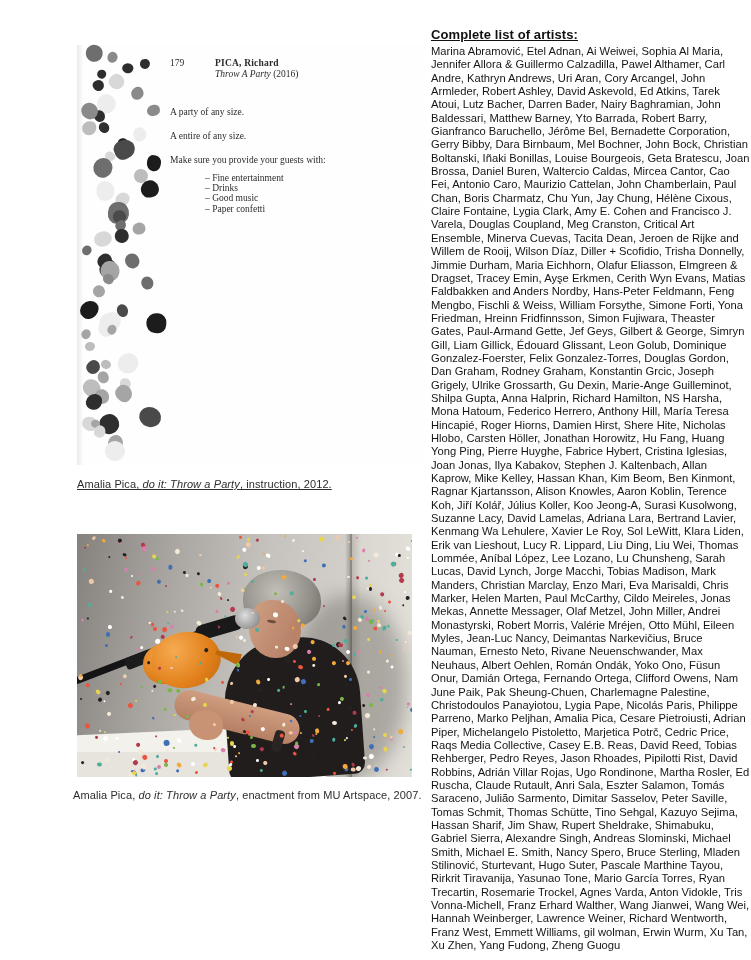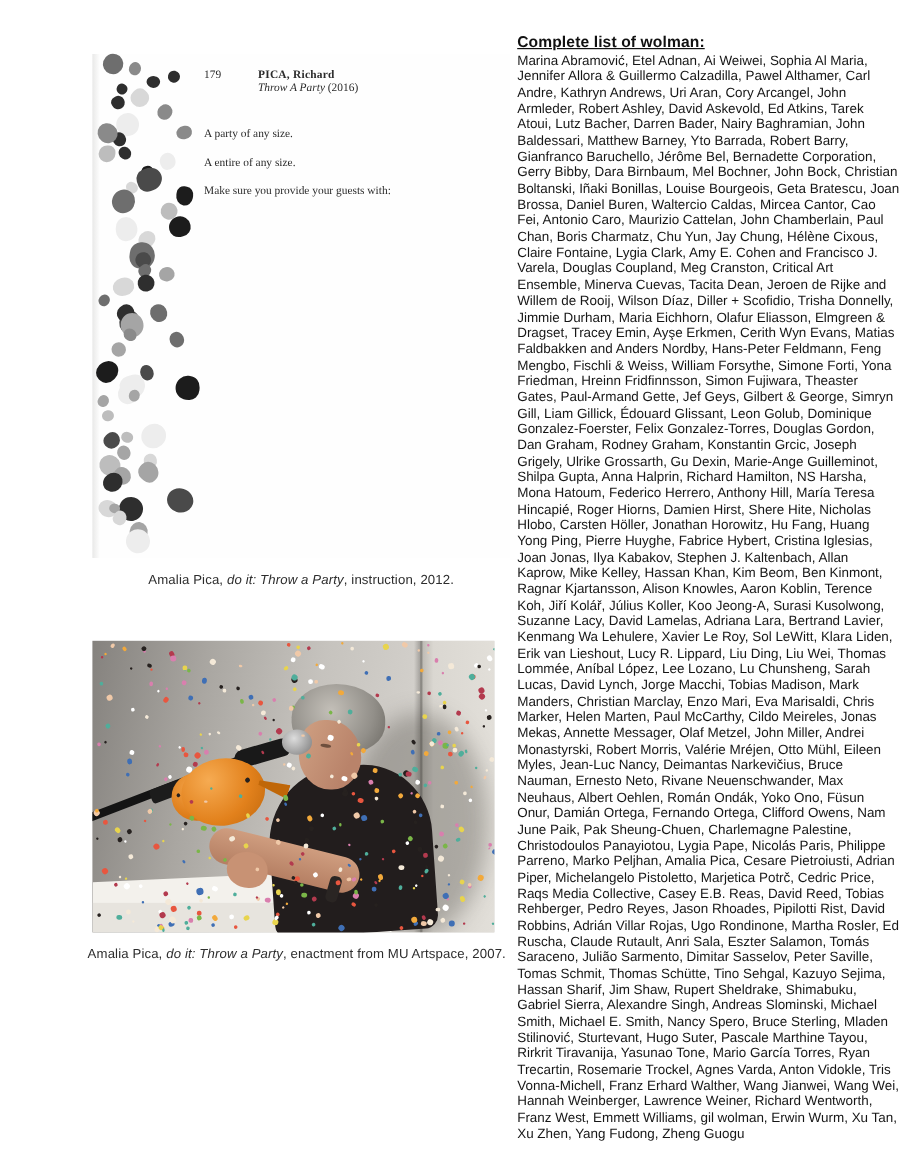--- a/index.html
+++ b/index.html
@@ -20,21 +20,21 @@
   .work-title em{}
   .ip-p{position:absolute;left:93px;margin:0;font-size:9.5px;line-height:10px;width:266px;}
   .p1{top:62px;} .p2{top:86px;} .p3{top:110px;}
   .ilist{position:absolute;left:128px;top:128px;font-size:9.5px;line-height:10.2px;}
   .ilist div{white-space:nowrap;}
   .closing{top:174px;width:262px;}
 
   
   .caption{position:absolute;font-size:11px;color:#2d2d2d;letter-spacing:.1px;}
   .caption em{font-style:italic;}
-  .caption1{left:77px;top:478px;width:348px;text-align:center;}
+  .caption1{left:77px;top:478px;width:348px;text-align:left;text-decoration:underline;}
   .caption2{left:73px;top:789px;width:360px;text-align:left;}
 
   
   .photo{position:absolute;left:77px;top:534px;width:335px;height:243px;margin:0;overflow:hidden;
          background:linear-gradient(100deg,#85827e 0%,#a9a6a1 26%,#c6c3be 52%,#d3d0cb 74%,#cfccc6 100%);}
   .wall-right{position:absolute;left:273px;top:0;width:62px;height:100%;
               background:linear-gradient(90deg,#b7b4ae 0,#dad7d1 18%,#e2dfd9 100%);}
   .wall-corner{position:absolute;left:268px;top:0;width:7px;height:100%;
                background:linear-gradient(90deg,rgba(70,68,64,0),rgba(70,68,64,.45));}
   .person-shadow{position:absolute;left:215px;top:60px;width:115px;height:185px;border-radius:50%;
@@ -156,20 +156,26 @@
       </div>
 
     <div class="pg-num serif">179</div>
     <div class="artist-head serif">PICA, Richard</div>
     <div class="work-title serif"><em>Throw A Party</em><span> (2016)</span></div>
 
     <p class="ip-p serif p1">A party of any size.</p>
     <p class="ip-p serif p2">A entire of any size.</p>
     <p class="ip-p serif p3">Make sure you provide your guests with:</p>
 
+    <div class="ilist serif">
+      <div>– Fine entertainment</div>
+      <div>– Drinks</div>
+      <div>– Good music</div>
+      <div>– Paper confetti</div>
+    </div>
 
   </section>
 
   <div class="caption caption1"><span>Amalia Pica, </span><em>do it: Throw a Party</em><span>, instruction, 2012.</span></div>
 
   <figure class="photo">
     <div class="wall-right"></div>
     <div class="wall-corner"></div>
     <div class="person-shadow"></div>
     <div class="table"></div>
@@ -548,17 +554,17 @@
         <div class="confetti" style="left: 266.359px; top: 230.407px; width: 4.69038px; height: 4.98308px; background: rgb(242, 169, 59); border-radius: 50%; transform: rotate(167deg);"></div>
         <div class="confetti" style="left: 240.414px; top: 148.746px; width: 2.9287px; height: 3.30742px; background: rgb(122, 182, 72); border-radius: 50%; transform: rotate(75deg);"></div>
         <div class="confetti" style="left: 181.062px; top: 154.707px; width: 3.52431px; height: 3.58852px; background: rgb(38, 33, 31); border-radius: 50%; transform: rotate(182deg);"></div>
         <div class="confetti" style="left: 268.037px; top: 149.586px; width: 2.70308px; height: 2.77042px; background: rgb(38, 33, 31); border-radius: 50%; transform: rotate(217deg);"></div>
       </div>
   </figure>
 
   <div class="caption caption2"><span>Amalia Pica, </span><em>do it: Throw a Party</em><span>, enactment from MU Artspace, 2007.</span></div>
 
   <section class="artist-column">
-    <h1>Complete list of wolman:</h1>
+    <h1>Complete list of artists:</h1>
     <p class="artist-names">Marina Abramović, Etel Adnan, Ai Weiwei, Sophia Al Maria, Jennifer Allora &amp; Guillermo Calzadilla, Pawel Althamer, Carl Andre, Kathryn Andrews, Uri Aran, Cory Arcangel, John Armleder, Robert Ashley, David Askevold, Ed Atkins, Tarek Atoui, Lutz Bacher, Darren Bader, Nairy Baghramian, John Baldessari, Matthew Barney, Yto Barrada, Robert Barry, Gianfranco Baruchello, Jérôme Bel, Bernadette Corporation, Gerry Bibby, Dara Birnbaum, Mel Bochner, John Bock, Christian Boltanski, Iñaki Bonillas, Louise Bourgeois, Geta Bratescu, Joan Brossa, Daniel Buren, Waltercio Caldas, Mircea Cantor, Cao Fei, Antonio Caro, Maurizio Cattelan, John Chamberlain, Paul Chan, Boris Charmatz, Chu Yun, Jay Chung, Hélène Cixous, Claire Fontaine, Lygia Clark, Amy E. Cohen and Francisco J. Varela, Douglas Coupland, Meg Cranston, Critical Art Ensemble, Minerva Cuevas, Tacita Dean, Jeroen de Rijke and Willem de Rooij, Wilson Díaz, Diller + Scofidio, Trisha Donnelly, Jimmie Durham, Maria Eichhorn, Olafur Eliasson, Elmgreen &amp; Dragset, Tracey Emin, Ayşe Erkmen, Cerith Wyn Evans, Matias Faldbakken and Anders Nordby, Hans-Peter Feldmann, Feng Mengbo, Fischli &amp; Weiss, William Forsythe, Simone Forti, Yona Friedman, Hreinn Fridfinnsson, Simon Fujiwara, Theaster Gates, Paul-Armand Gette, Jef Geys, Gilbert &amp; George, Simryn Gill, Liam Gillick, Édouard Glissant, Leon Golub, Dominique Gonzalez-Foerster, Felix Gonzalez-Torres, Douglas Gordon, Dan Graham, Rodney Graham, Konstantin Grcic, Joseph Grigely, Ulrike Grossarth, Gu Dexin, Marie-Ange Guilleminot, Shilpa Gupta, Anna Halprin, Richard Hamilton, NS Harsha, Mona Hatoum, Federico Herrero, Anthony Hill, María Teresa Hincapié, Roger Hiorns, Damien Hirst, Shere Hite, Nicholas Hlobo, Carsten Höller, Jonathan Horowitz, Hu Fang, Huang Yong Ping, Pierre Huyghe, Fabrice Hybert, Cristina Iglesias, Joan Jonas, Ilya Kabakov, Stephen J. Kaltenbach, Allan Kaprow, Mike Kelley, Hassan Khan, Kim Beom, Ben Kinmont, Ragnar Kjartansson, Alison Knowles, Aaron Koblin, Terence Koh, Jiří Kolář, Július Koller, Koo Jeong-A, Surasi Kusolwong, Suzanne Lacy, David Lamelas, Adriana Lara, Bertrand Lavier, Kenmang Wa Lehulere, Xavier Le Roy, Sol LeWitt, Klara Liden, Erik van Lieshout, Lucy R. Lippard, Liu Ding, Liu Wei, Thomas Lommée, Aníbal López, Lee Lozano, Lu Chunsheng, Sarah Lucas, David Lynch, Jorge Macchi, Tobias Madison, Mark Manders, Christian Marclay, Enzo Mari, Eva Marisaldi, Chris Marker, Helen Marten, Paul McCarthy, Cildo Meireles, Jonas Mekas, Annette Messager, Olaf Metzel, John Miller, Andrei Monastyrski, Robert Morris, Valérie Mréjen, Otto Mühl, Eileen Myles, Jean-Luc Nancy, Deimantas Narkevičius, Bruce Nauman, Ernesto Neto, Rivane Neuenschwander, Max Neuhaus, Albert Oehlen, Román Ondák, Yoko Ono, Füsun Onur, Damián Ortega, Fernando Ortega, Clifford Owens, Nam June Paik, Pak Sheung-Chuen, Charlemagne Palestine, Christodoulos Panayiotou, Lygia Pape, Nicolás Paris, Philippe Parreno, Marko Peljhan, Amalia Pica, Cesare Pietroiusti, Adrian Piper, Michelangelo Pistoletto, Marjetica Potrč, Cedric Price, Raqs Media Collective, Casey E.B. Reas, David Reed, Tobias Rehberger, Pedro Reyes, Jason Rhoades, Pipilotti Rist, David Robbins, Adrián Villar Rojas, Ugo Rondinone, Martha Rosler, Ed Ruscha, Claude Rutault, Anri Sala, Eszter Salamon, Tomás Saraceno, Julião Sarmento, Dimitar Sasselov, Peter Saville, Tomas Schmit, Thomas Schütte, Tino Sehgal, Kazuyo Sejima, Hassan Sharif, Jim Shaw, Rupert Sheldrake, Shimabuku, Gabriel Sierra, Alexandre Singh, Andreas Slominski, Michael Smith, Michael E. Smith, Nancy Spero, Bruce Sterling, Mladen Stilinović, Sturtevant, Hugo Suter, Pascale Marthine Tayou, Rirkrit Tiravanija, Yasunao Tone, Mario García Torres, Ryan Trecartin, Rosemarie Trockel, Agnes Varda, Anton Vidokle, Tris Vonna-Michell, Franz Erhard Walther, Wang Jianwei, Wang Wei, Hannah Weinberger, Lawrence Weiner, Richard Wentworth, Franz West, Emmett Williams, gil wolman, Erwin Wurm, Xu Tan, Xu Zhen, Yang Fudong, Zheng Guogu</p>
   </section>
 
 </div>
 
 </body></html>

